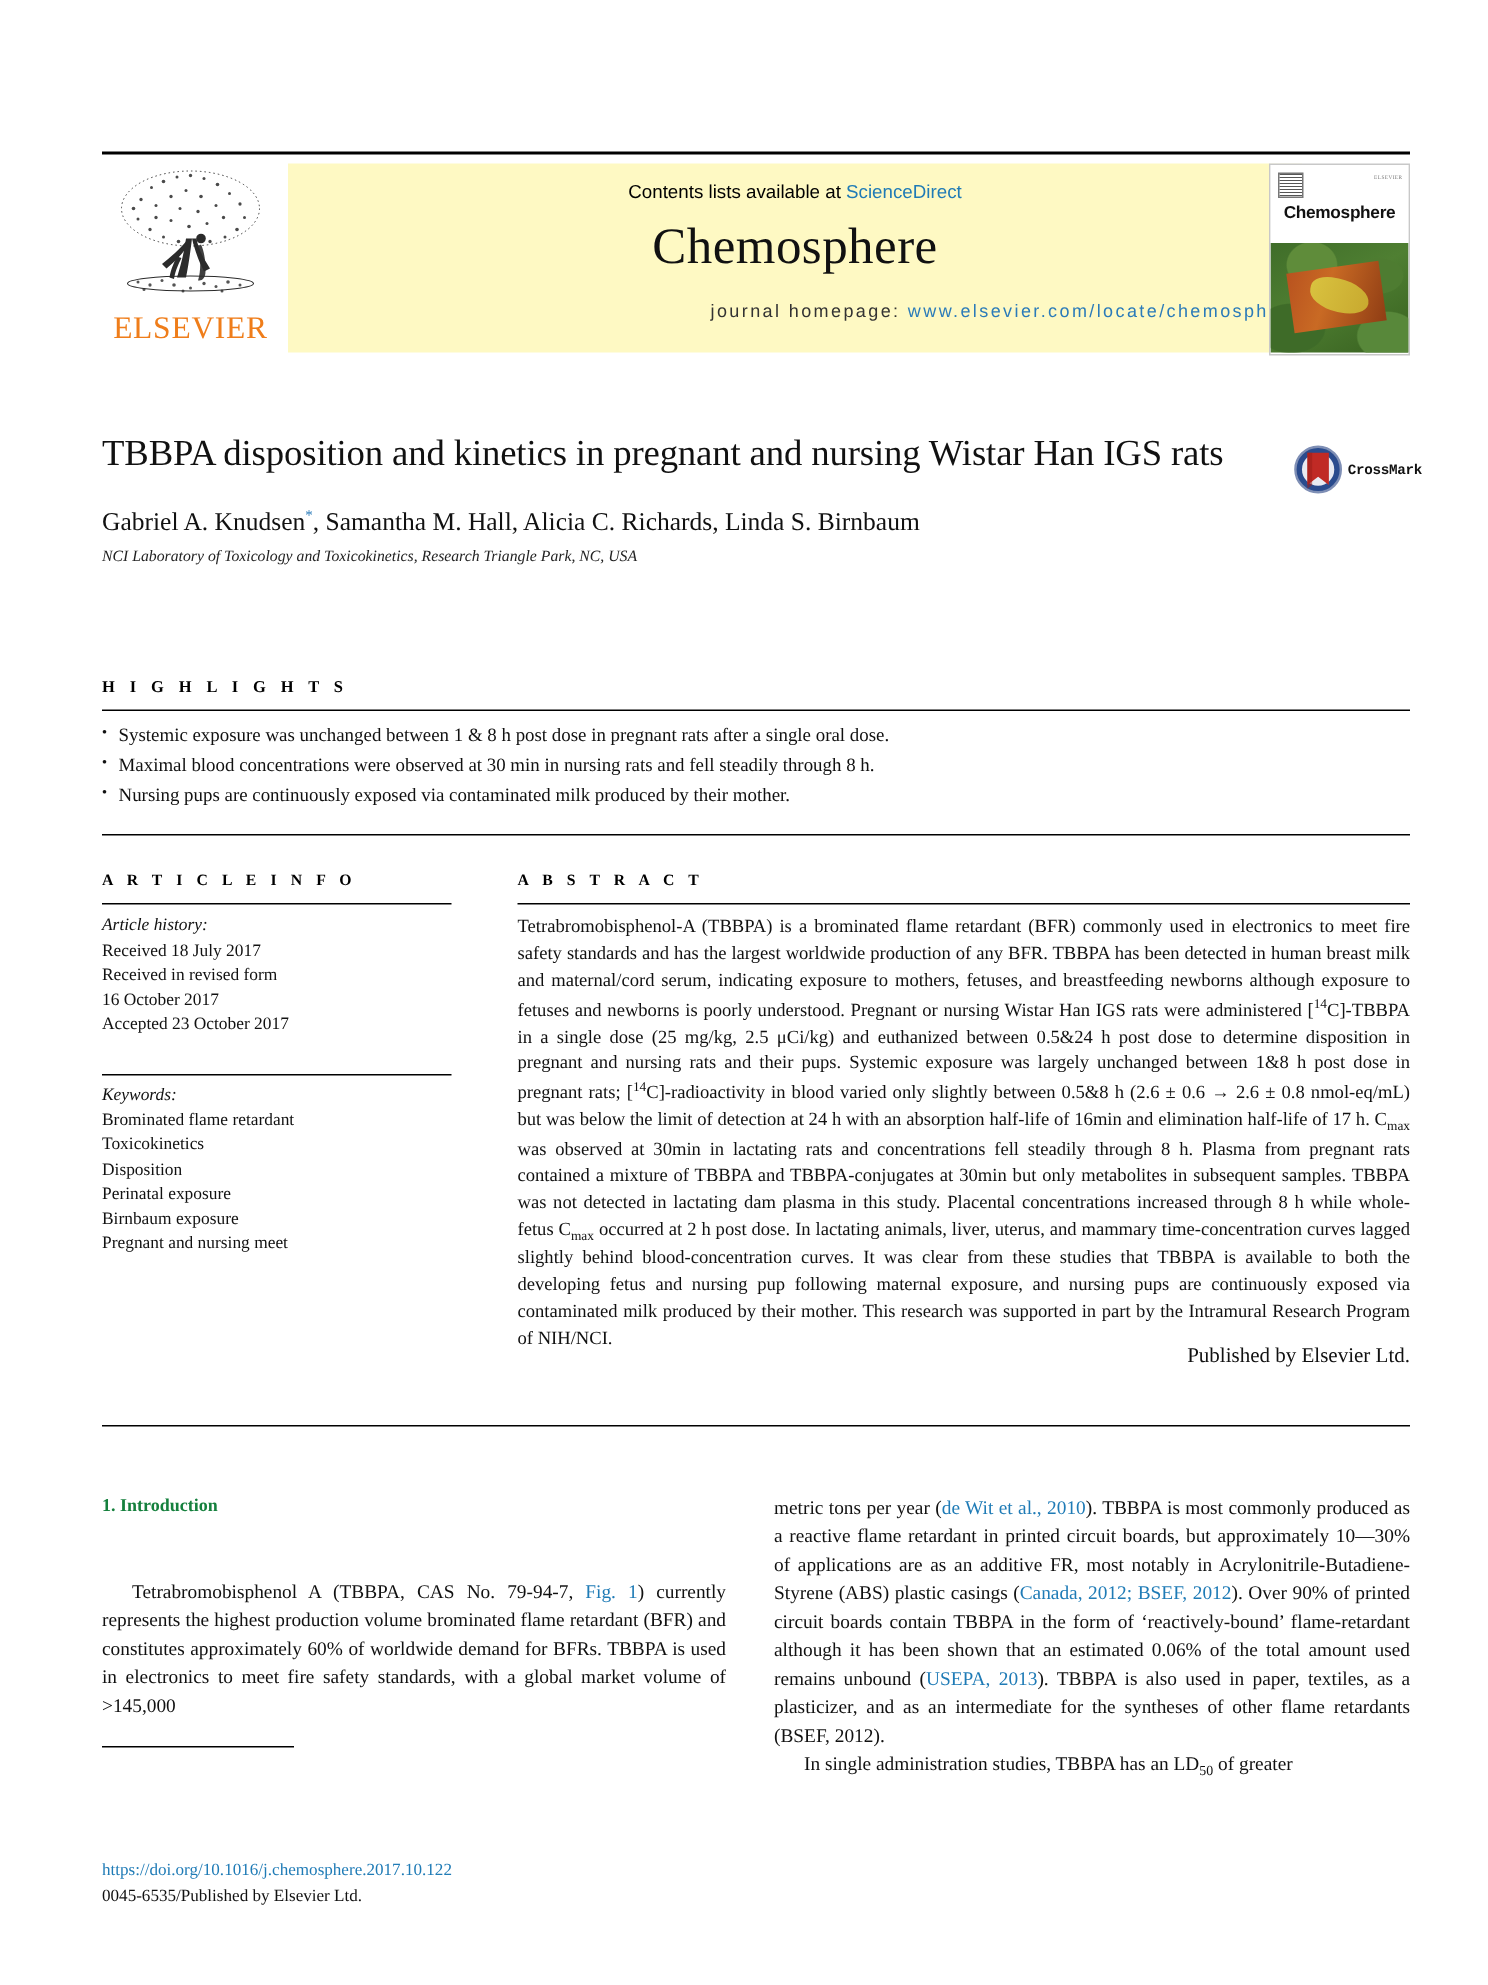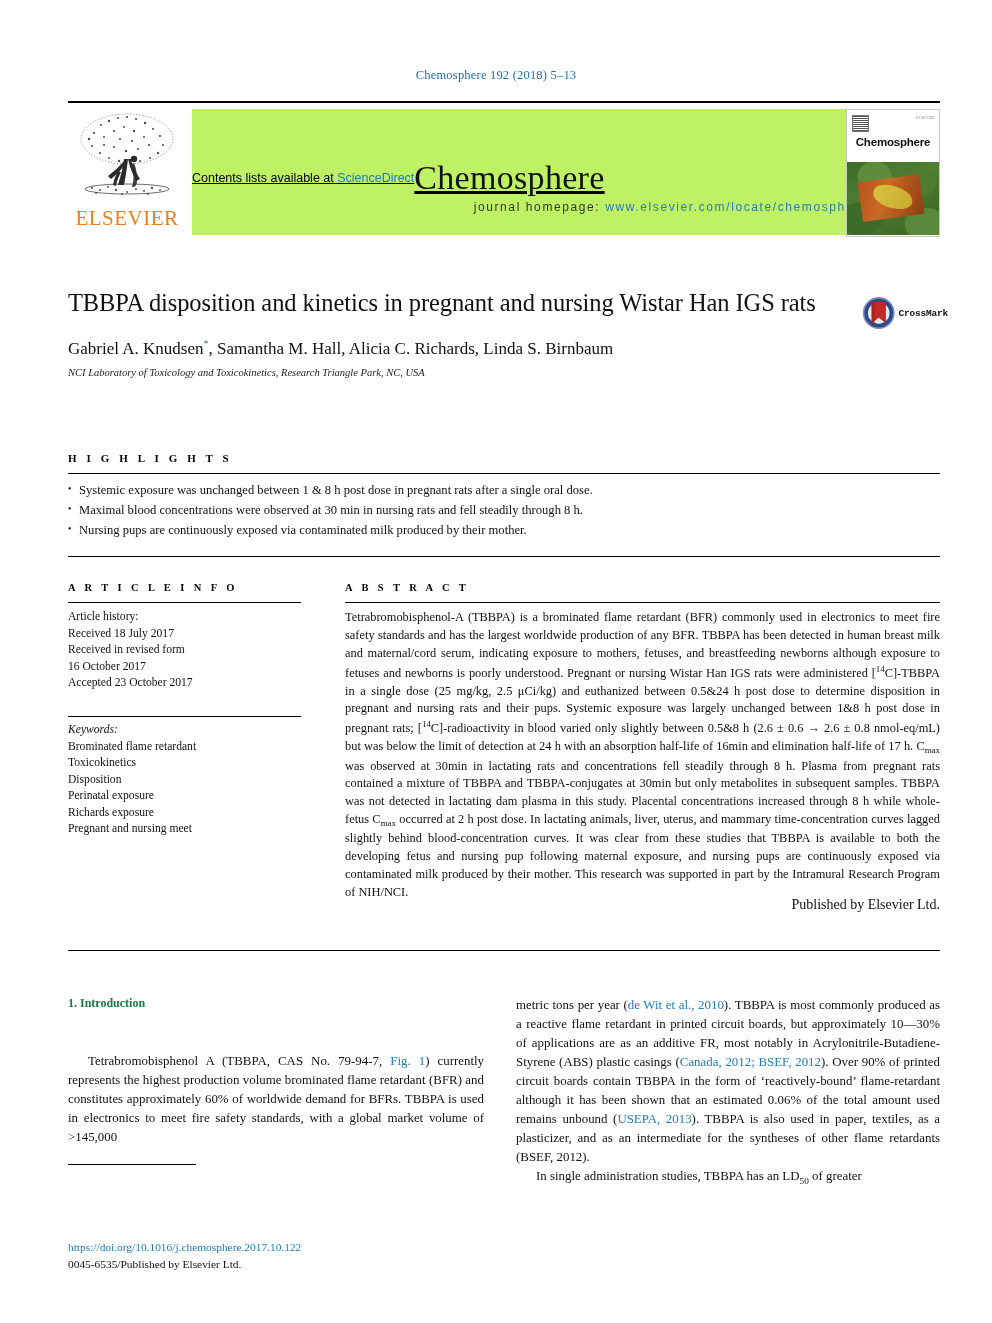--- a/index.html
+++ b/index.html
@@ -59,26 +59,25 @@
     letter-spacing: 0.5px;
     color: #ef7d1a;
     margin-top: 1px;
     font-weight: 400;
   }
   .journal-band {
     position: absolute;
     left: 124px; top: 6px;
     width: 676px;
     height: 126px;
-    background: #bef264;
+    background: #fef9c3;
     display: flex;
-    flex-direction: row;
+    flex-direction: column;
     align-items: center;
     justify-content: flex-start;
-    text-decoration: underline;
   }
   .contents-line {
     margin-top: 12px;
     font-family: "Liberation Sans", sans-serif;
     font-size: 12.5px;
     color: #000;
   }
   .journal-title {
     font-family: "Liberation Serif", serif;
     font-size: 34px;
@@ -281,21 +280,21 @@
     border-top: 1.4px solid #000;
   }
   .ai-col {
     position: absolute;
     left: 68px; top: 609px;
     width: 240px;
     font-size: 11.6px;
     line-height: 1.43;
     color: #111;
   }
-  .ai-col .lbl { }
+  .ai-col .lbl { font-style: italic; }
   .ai-kw-rule {
     position: absolute;
     left: 68px; top: 716px;
     width: 233px;
     border-top: 1.4px solid #000;
   }
   .ai-kw {
     position: absolute;
     left: 68px; top: 722px;
     width: 240px;
@@ -386,21 +385,20 @@
   }
   .doi-block .doi { color: #1f7bb6; }
   sub { font-size: 0.72em; }
   sup { font-size: 0.72em; }
 </style>
 </head>
 <body>
 
 <div class="page">
 
-  <div class="runhead">Chemosphere 192 (2018) 5–13</div>
 
   <div class="masthead">
 
     <div class="elsevier-box">
       <svg class="tree-svg" width="106" height="96" viewBox="0 0 106 96">
         <g fill="#2b2b2b">
           <ellipse cx="53" cy="30" rx="46" ry="25" fill="none" stroke="#2b2b2b" stroke-width="0.6" stroke-dasharray="1 2"></ellipse>
           <g opacity="0.85">
             <circle cx="20" cy="24" r="1.1"></circle>
               <circle cx="27" cy="16" r="1"></circle>
@@ -522,21 +520,21 @@
     <div>Accepted 23 October 2017</div>
   </div>
 
   <div class="ai-kw-rule"></div>
   <div class="ai-kw">
     <div class="lbl" style="font-style:italic">Keywords:</div>
     <div>Brominated flame retardant</div>
     <div>Toxicokinetics</div>
     <div>Disposition</div>
     <div>Perinatal exposure</div>
-    <div>Richards exposure</div>
+    <div>Birnbaum exposure</div>
     <div>Pregnant and nursing meet</div>
   </div>
 
   <div class="abstract" id="abstract-text">Tetrabromobisphenol-A (TBBPA) is a brominated flame retardant (BFR) commonly used in electronics to meet fire safety standards and has the largest worldwide production of any BFR. TBBPA has been detected in human breast milk and maternal/cord serum, indicating exposure to mothers, fetuses, and breastfeeding newborns although exposure to fetuses and newborns is poorly understood. Pregnant or nursing Wistar Han IGS rats were administered [<sup>14</sup>C]-TBBPA in a single dose (25 mg/kg, 2.5 μCi/kg) and euthanized between 0.5&amp;24 h post dose to determine disposition in pregnant and nursing rats and their pups. Systemic exposure was largely unchanged between 1&amp;8 h post dose in pregnant rats; [<sup>14</sup>C]-radioactivity in blood varied only slightly between 0.5&amp;8 h (2.6 ± 0.6 → 2.6 ± 0.8 nmol-eq/mL) but was below the limit of detection at 24 h with an absorption half-life of 16min and elimination half-life of 17 h. C<sub>max</sub> was observed at 30min in lactating rats and concentrations fell steadily through 8 h. Plasma from pregnant rats contained a mixture of TBBPA and TBBPA-conjugates at 30min but only metabolites in subsequent samples. TBBPA was not detected in lactating dam plasma in this study. Placental concentrations increased through 8 h while whole-fetus C<sub>max</sub> occurred at 2 h post dose. In lactating animals, liver, uterus, and mammary time-concentration curves lagged slightly behind blood-concentration curves. It was clear from these studies that TBBPA is available to both the developing fetus and nursing pup following maternal exposure, and nursing pups are continuously exposed via contaminated milk produced by their mother. This research was supported in part by the Intramural Research Program of NIH/NCI.</div>
   <div class="pub-line">Published by Elsevier Ltd.</div>
   <div class="bottom-rule"></div>
 
   <div class="sec-title">1. Introduction</div>
   <div class="col-left">
     <p id="left-para">Tetrabromobisphenol A (TBBPA, CAS No. 79-94-7, <span class="link">Fig. 1</span>) currently represents the highest production volume brominated flame retardant (BFR) and constitutes approximately 60% of worldwide demand for BFRs. TBBPA is used in electronics to meet fire safety standards, with a global market volume of &gt;145,000</p>

